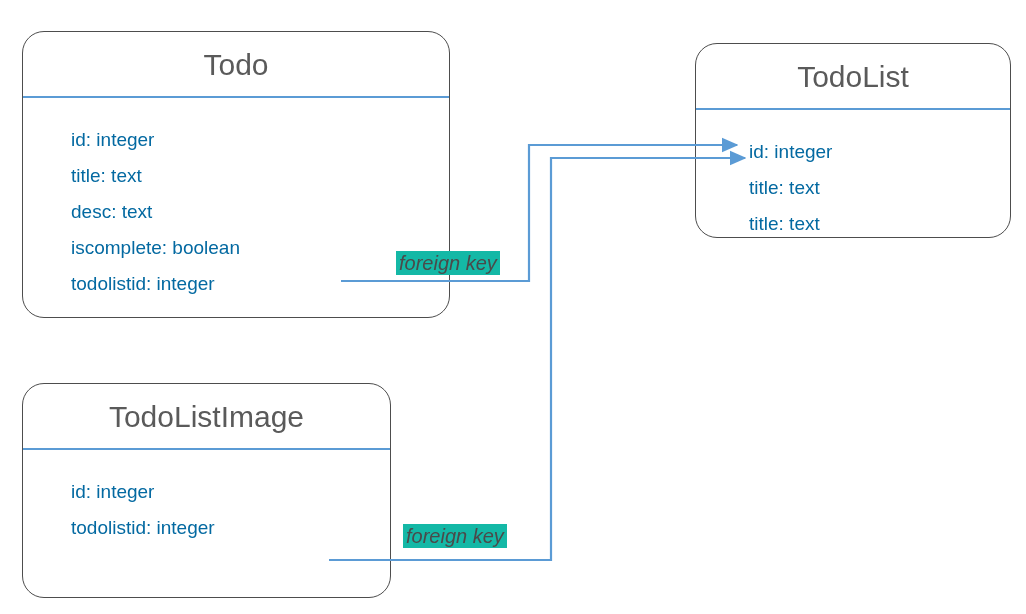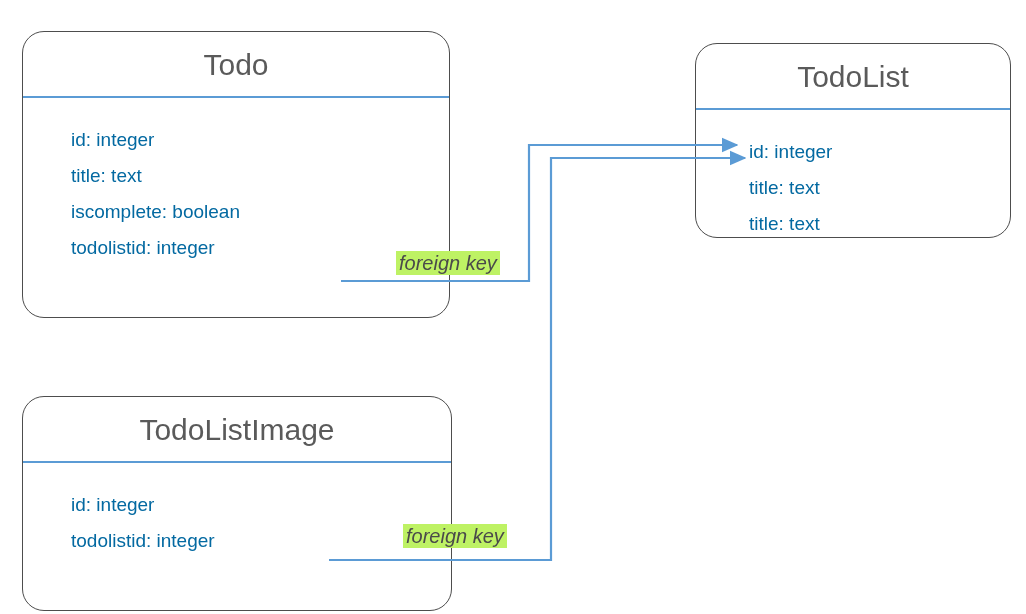--- a/index.html
+++ b/index.html
@@ -64,21 +64,21 @@
   #box-todo          { left: 22px;  top: 31px;  width: 428px; height: 287px; }
   #box-todo .entity-title     { top: 16px; }
   #box-todo .entity-divider   { top: 64px; }
   #box-todo .attr-list        { top: 90px; padding-left: 48px; }
 
   #box-todolist      { left: 695px; top: 43px;  width: 316px; height: 195px; }
   #box-todolist .entity-title   { top: 16px; }
   #box-todolist .entity-divider { top: 64px; }
   #box-todolist .attr-list      { top: 90px; padding-left: 53px; }
 
-  #box-todolistimage { left: 22px;  top: 396px; width: 430px; height: 215px; }
+  #box-todolistimage { left: 22px;  top: 383px; width: 369px; height: 215px; }
   #box-todolistimage .entity-title   { top: 16px; }
   #box-todolistimage .entity-divider { top: 64px; }
   #box-todolistimage .attr-list      { top: 90px; padding-left: 48px; }
 
   
   #connectors {
     position: absolute;
     left: 0; top: 0;
     width: 1026px;
     height: 614px;
@@ -88,21 +88,21 @@
   #connectors .hit { pointer-events: stroke; }
 
   
   .rel-label {
     position: absolute;
     color: #4a4a4a;
     font-size: 20px;
     line-height: 24px;
     font-style: italic;
     white-space: nowrap;
-    background: #bef264;
+    background: #14b8a6;
     padding: 0 3px;
     z-index: 6;
   }
   #label-todo-fk       { left: 396px; top: 251px; }
   #label-todolistimage-fk { left: 403px; top: 524px; }
 </style>
 </head>
 <body>
 
 <div id="canvas">
@@ -118,20 +118,21 @@
 
     <path class="hit" d="M 329 560 L 551 560 L 551 158 L 745 158" fill="none" stroke="#5b9bd5" stroke-width="2.2" marker-end="url(#arrowblue)"></path>
   </svg>
 
   <div class="entity" id="box-todo">
     <div class="entity-title">Todo</div>
     <div class="entity-divider"></div>
     <div class="attr-list">
       <div class="attr-row">id: integer</div>
       <div class="attr-row">title: text</div>
+      <div class="attr-row">desc: text</div>
       <div class="attr-row">iscomplete: boolean</div>
       <div class="attr-row">todolistid: integer</div>
     </div>
   </div>
 
   <div class="entity" id="box-todolist">
     <div class="entity-title">TodoList</div>
     <div class="entity-divider"></div>
     <div class="attr-list">
       <div class="attr-row">id: integer</div>

